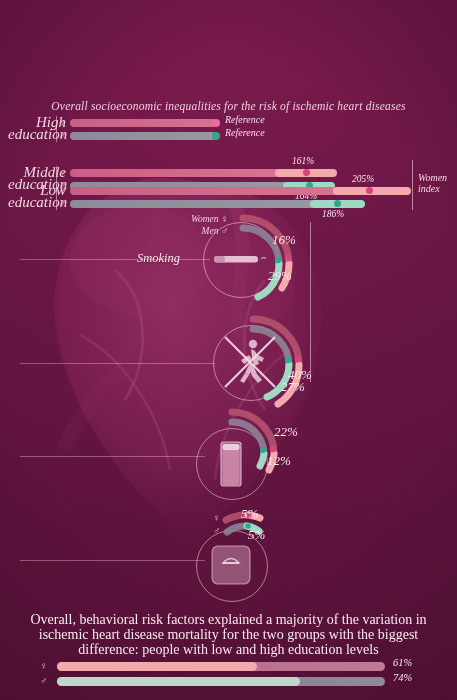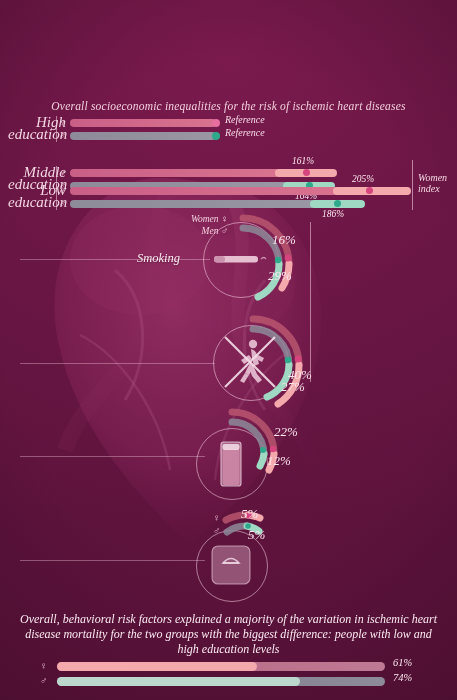--- a/index.html
+++ b/index.html
@@ -56,21 +56,21 @@
   .arcpct{position:absolute;font-style:italic;font-size:13px;color:#fbe6ee;white-space:nowrap;}
   .legend{position:absolute;font-style:italic;font-size:9.5px;color:#f2cfdd;text-align:right;
     line-height:11.5px;white-space:nowrap;}
 
   
   .callout-rule{position:absolute;width:1px;background:rgba(245,205,222,.55);}
   .callout{position:absolute;font-style:italic;font-size:11.5px;line-height:15.5px;color:#fbeaf0;}
 
   
   .foot-text{position:absolute;left:20px;top:612px;width:417px;text-align:center;
-    font-style:italic;font-size:12px;line-height:15px;color:#fbeaf0;}
+    font-size:14px;line-height:15px;color:#fbeaf0;}
   .fbar-track{position:absolute;height:9px;border-radius:6px;}
   .fbar-fill{position:absolute;height:9px;border-radius:6px;}
   .fpct{position:absolute;font-style:italic;font-size:10.5px;color:#fbe6ee;}
 </style>
 </head>
 <body>
 
 <div id="stage">
 
   <div class="bg-base"></div>

